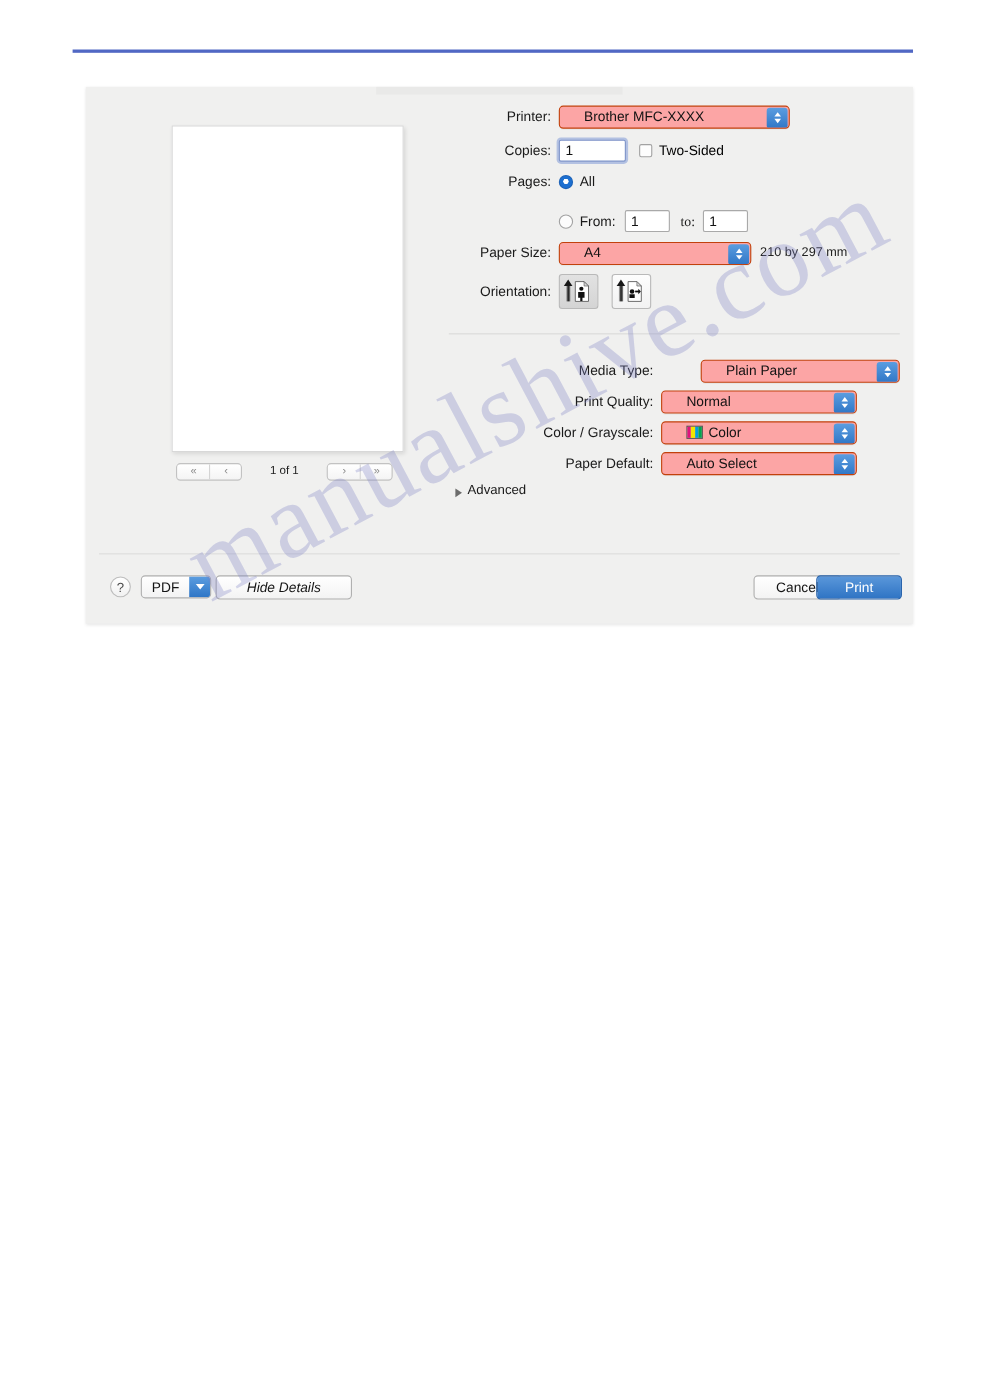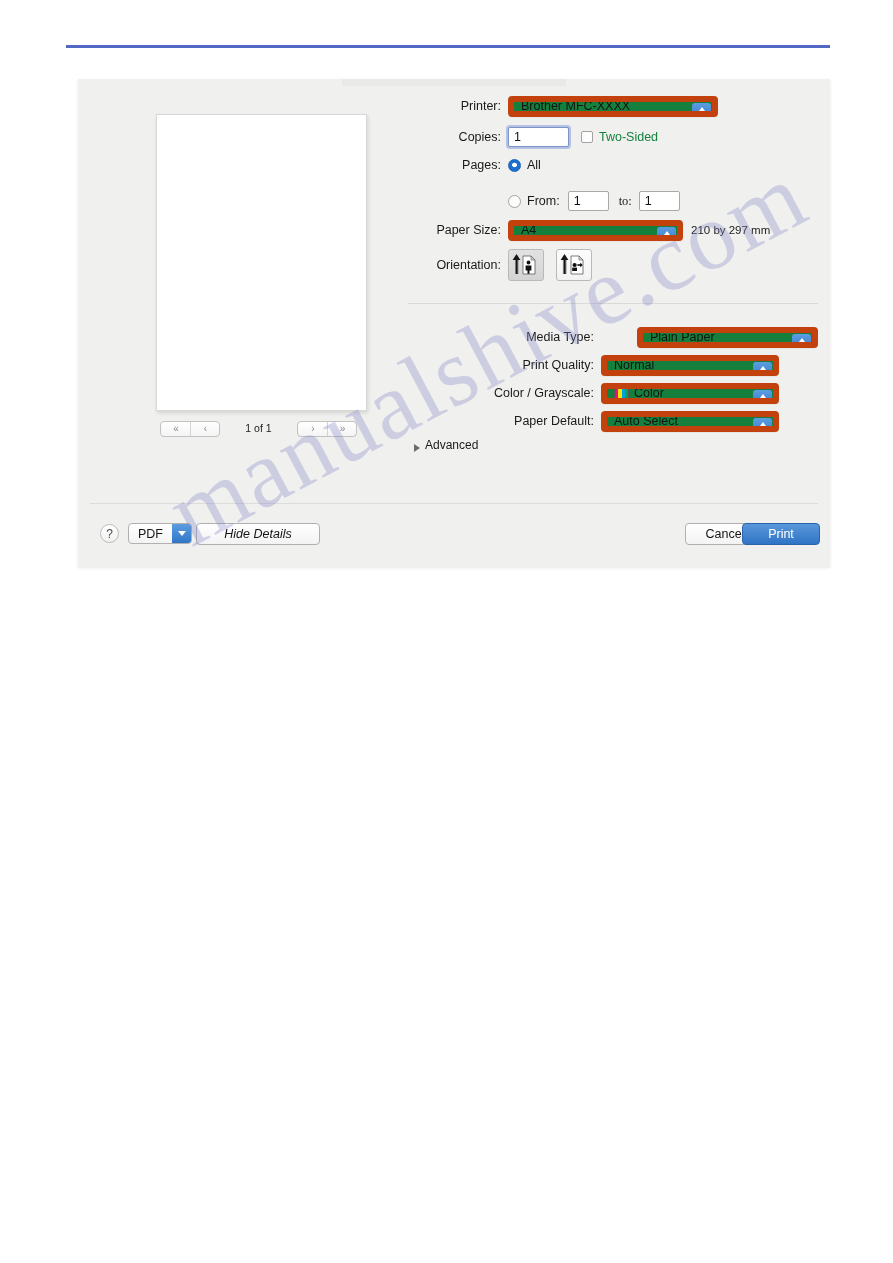--- a/index.html
+++ b/index.html
@@ -113,26 +113,26 @@
     text-align: right;
     flex: 0 0 auto;
     line-height: 1;
     padding-right: 7px;
   }
 
   
   .popup {
     position: relative;
     height: 21px;
-    background: #15803d;
-    border: 6px solid #c2410c;
+    background: #fca5a5;
+    border: 1px solid #c2410c;
     border-radius: 4px;
     display: flex;
     align-items: center;
-    padding: 0 26px 0 7px;
+    padding: 0 26px 0 22px;
     font-size: 12.5px;
     color: #131313;
     box-shadow: 0 1px 0 rgba(0,0,0,0.04);
     white-space: nowrap;
     overflow: hidden;
   }
   .popup .arrows {
     position: absolute;
     right: 1px; top: 1px;
     width: 19px; height: 19px;
@@ -171,21 +171,21 @@
   }
 
   
   .cbox-wrap { display: flex; align-items: center; gap: 6px; }
   .cbox {
     width: 12px; height: 12px;
     background: #fdfdfd;
     border: 1px solid #a2a2a2;
     border-radius: 2px;
   }
-  .cbox-label { font-size: 12.5px; color: #15803d; }
+  .cbox-label { font-size: 12.5px; color: #000000; }
 
   
   .radio-wrap { display: flex; align-items: center; gap: 6px; }
   .radio {
     width: 13px; height: 13px;
     border-radius: 50%;
     background: #fcfcfc;
     border: 1px solid #a2a2a2;
   }
   .radio.on {

